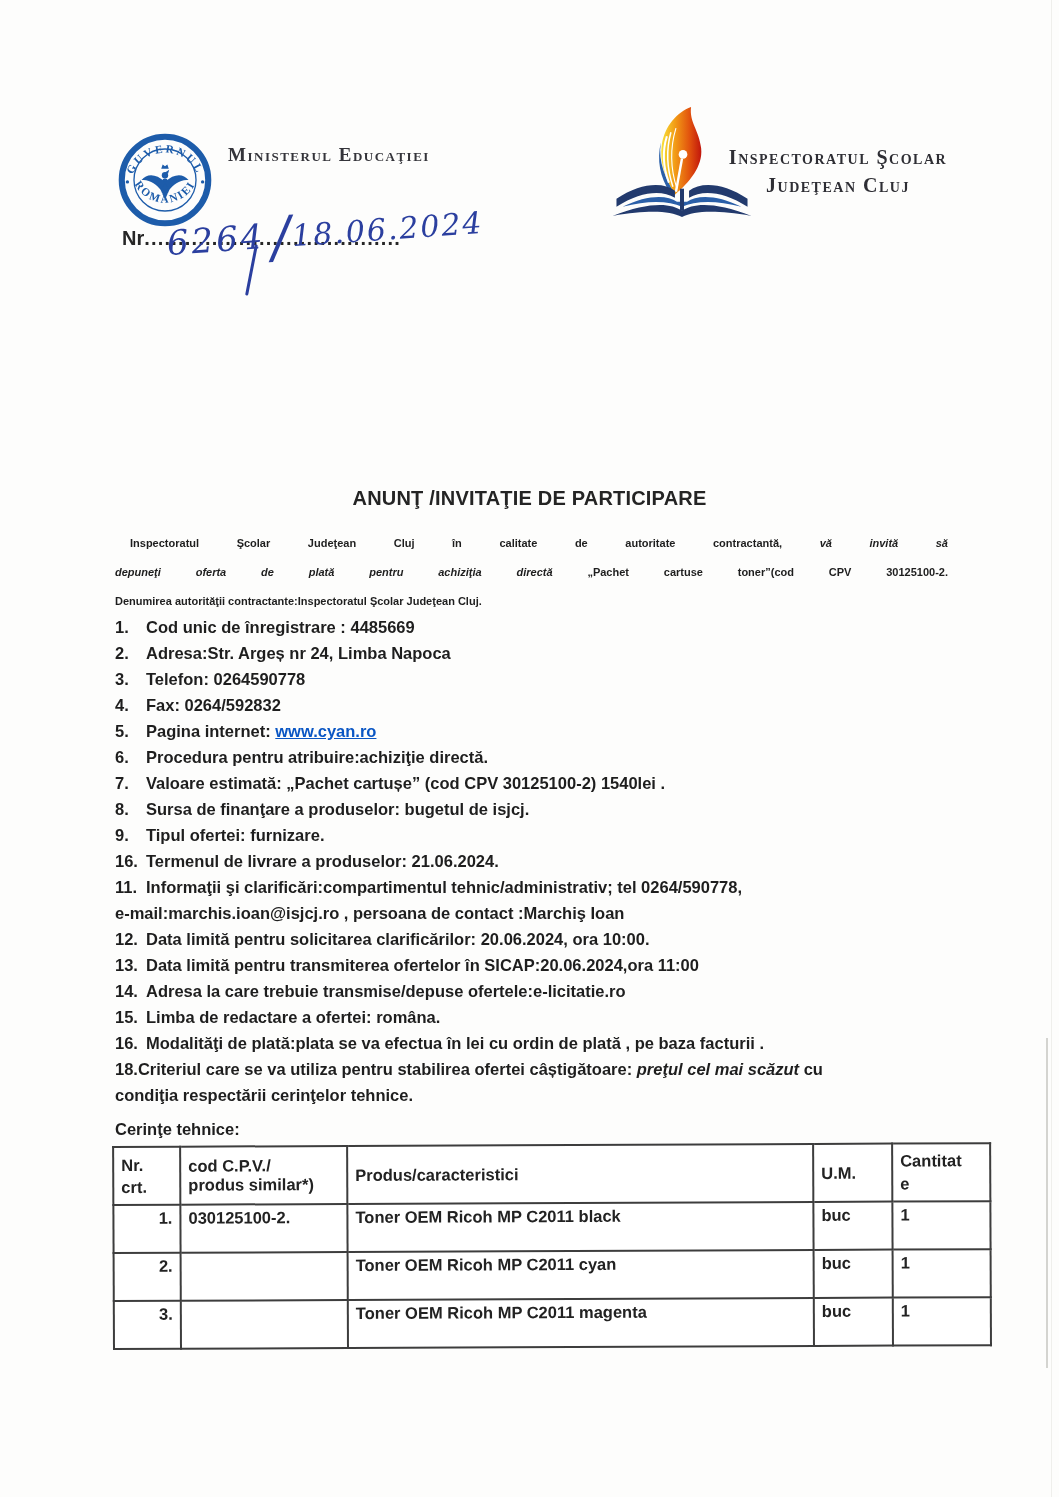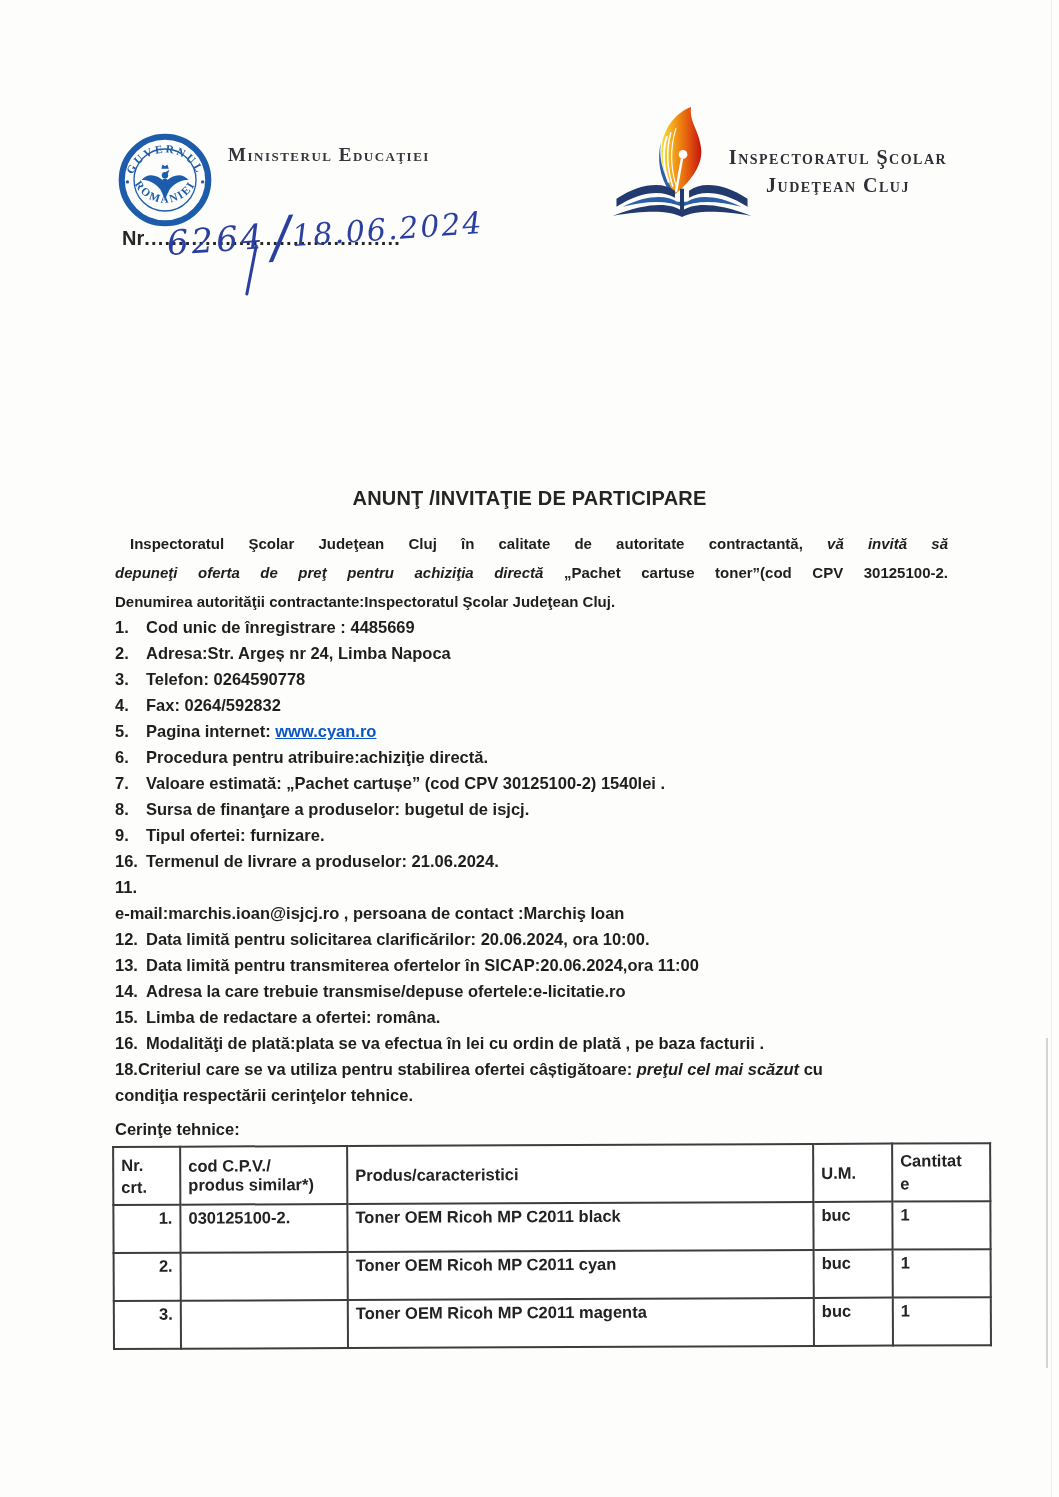--- a/index.html
+++ b/index.html
@@ -45,21 +45,21 @@
     font-family:"Liberation Serif",serif;
     font-variant:small-caps;
     font-size:20px;letter-spacing:1.5px;color:#2e2e34;line-height:28px;
   }
   
   .title{
     position:absolute;left:0;top:464px;width:1059px;
     text-align:center;font-size:20px;letter-spacing:.2px;color:#242424;margin-top:23px;
   }
   
-  .intro{position:absolute;left:115px;top:529px;width:833px;font-size:15px;line-height:29px;}
+  .intro{position:absolute;left:115px;top:529px;width:833px;font-size:11px;line-height:29px;}
   .intro .j{text-align:justify;text-align-last:justify;}
   .ital{font-style:italic;}
   .intro .first{text-indent:15px;display:block;}
   
   .bodyflow{position:absolute;left:115px;top:614px;width:833px;font-size:16.5px;}
   .li{display:flex;line-height:26px;}
   .li .num{flex:0 0 31px;}
   .li.indent{}
   .doclink{color:#0a56c4;text-decoration:underline;font-weight:bold;}
   .para{line-height:26px;}
@@ -153,21 +153,21 @@
 
   <div class="inspectorate">
     <div>Inspectoratul Şcolar</div>
     <div>Judeţean Cluj</div>
   </div>
 
   <div class="title">ANUNŢ /INVITAŢIE DE PARTICIPARE</div>
 
   <div class="intro">
     <div class="j first"><span>Inspectoratul Şcolar Judeţean Cluj în calitate de autoritate contractantă, </span><span class="ital">vă invită să</span></div>
-    <div class="j"><span class="ital">depuneţi oferta de preţ pentru achiziţia directă </span><span>„Pachet cartuse toner”(cod CPV 30125100-2.</span></div>
+    <div class="j"><span class="ital">depuneţi oferta de plată pentru achiziţia directă </span><span>„Pachet cartuse toner”(cod CPV 30125100-2.</span></div>
     <div>Denumirea autorităţii contractante:Inspectoratul Şcolar Judeţean Cluj.</div>
   </div>
 
   <div class="bodyflow">
     <div id="numbered-list">
         <div class="li">
           <span class="num">1.</span>
           <span class="txt">Cod unic de înregistrare : 4485669</span>
         </div>
         <div class="li">
@@ -201,20 +201,21 @@
         <div class="li">
           <span class="num">9.</span>
           <span class="txt">Tipul ofertei: furnizare.</span>
         </div>
         <div class="li">
           <span class="num">16.</span>
           <span class="txt">Termenul de livrare a produselor: 21.06.2024.</span>
         </div>
         <div class="li indent">
           <span class="num">11.</span>
+          <span class="txt">Informaţii şi clarificări:compartimentul tehnic/administrativ; tel 0264/590778,</span>
         </div>
         <div class="li indent">
           <span class="txt">e-mail:marchis.ioan@isjcj.ro , persoana de contact :Marchiş Ioan</span>
         </div>
         <div class="li">
           <span class="num">12.</span>
           <span class="txt">Data limită pentru solicitarea clarificărilor: 20.06.2024, ora 10:00.</span>
         </div>
         <div class="li">
           <span class="num">13.</span>

